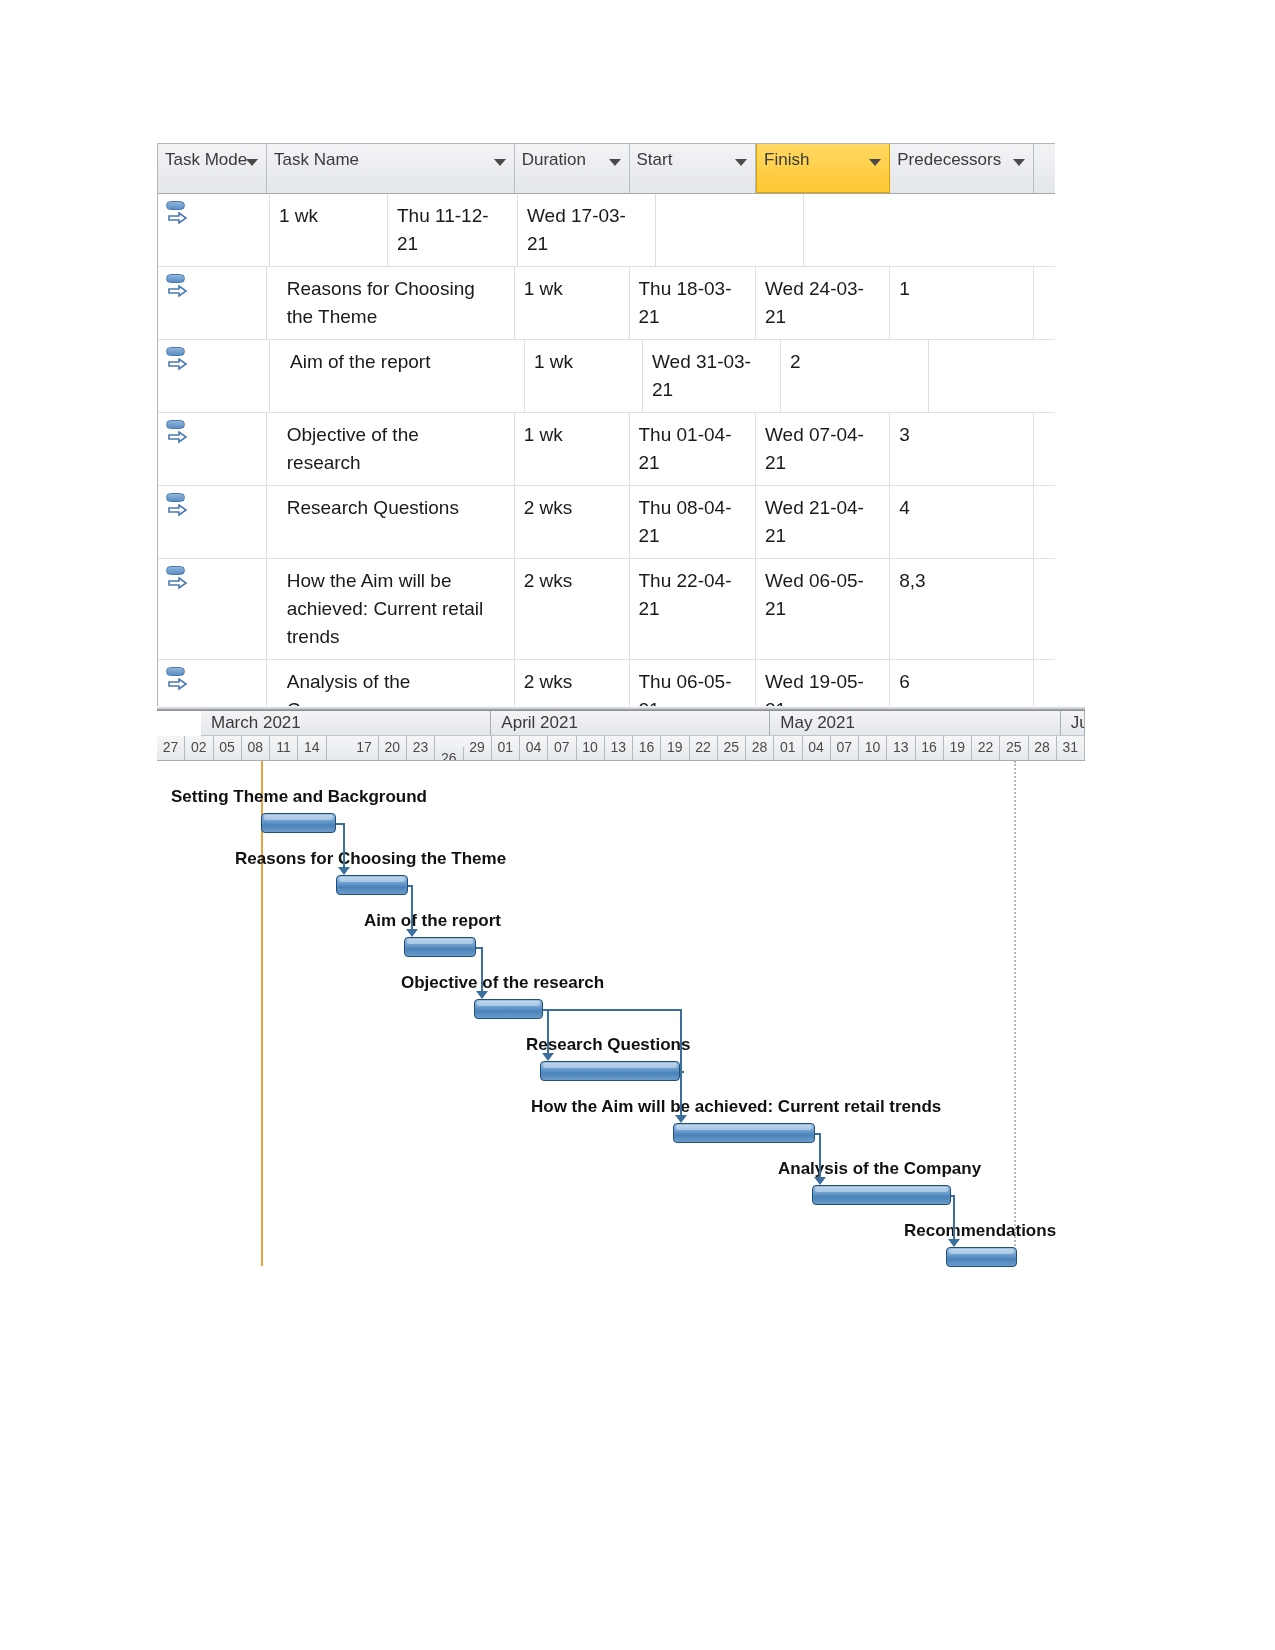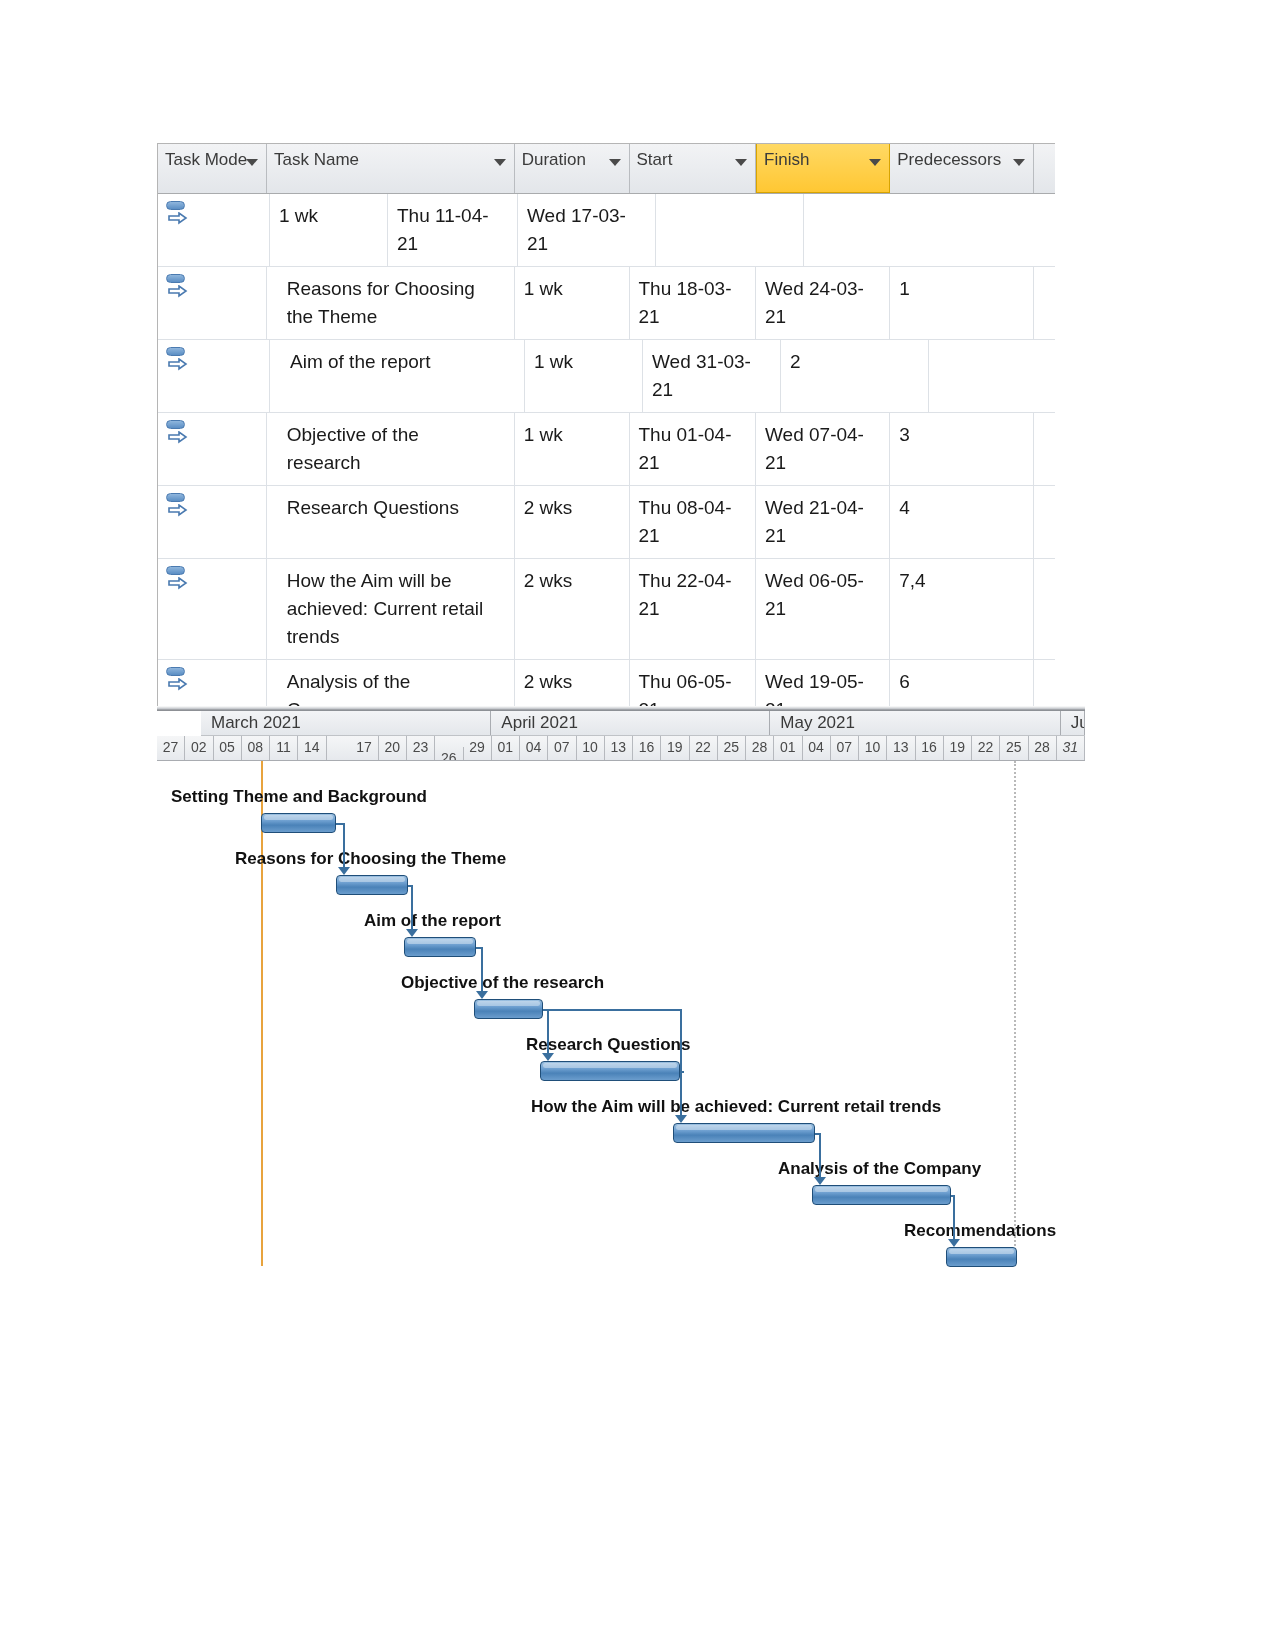--- a/index.html
+++ b/index.html
@@ -217,21 +217,21 @@
       <span class="filter-arrow"></span>
     </div>
     <div class="hdr-cell c-extra"></div>
   </div>
   <div id="table-body">
       <div class="grid-row body-row">
         <div class="body-cell c-mode"><div class="taskmode-icon"><span class="pill"></span><span class="arr"><svg width="20" height="13" viewBox="0 0 20 13">
                 <path d="M1 4 H11 V1 L18 6 L11 11 V8 H1 Z" fill="none" stroke="#4a7ab0" stroke-width="1.6"></path>
               </svg></span></div></div>
         <div class="body-cell c-dur">1 wk</div>
-        <div class="body-cell c-start">Thu 11-04-21</div>
+        <div class="body-cell c-start">Thu 11-12-21</div>
         <div class="body-cell c-finish">Wed 17-03-21</div>
         <div class="body-cell c-pred"></div>
         <div class="body-cell c-extra"></div>
       </div>
       <div class="grid-row body-row">
         <div class="body-cell c-mode"><div class="taskmode-icon"><span class="pill"></span><span class="arr"><svg width="20" height="13" viewBox="0 0 20 13">
                 <path d="M1 4 H11 V1 L18 6 L11 11 V8 H1 Z" fill="none" stroke="#4a7ab0" stroke-width="1.6"></path>
               </svg></span></div></div>
         <div class="body-cell c-name">Reasons for Choosing
 the Theme</div>
@@ -277,21 +277,21 @@
       <div class="grid-row body-row">
         <div class="body-cell c-mode"><div class="taskmode-icon"><span class="pill"></span><span class="arr"><svg width="20" height="13" viewBox="0 0 20 13">
                 <path d="M1 4 H11 V1 L18 6 L11 11 V8 H1 Z" fill="none" stroke="#4a7ab0" stroke-width="1.6"></path>
               </svg></span></div></div>
         <div class="body-cell c-name">How the Aim will be
 achieved: Current retail
 trends</div>
         <div class="body-cell c-dur">2 wks</div>
         <div class="body-cell c-start">Thu 22-04-21</div>
         <div class="body-cell c-finish">Wed 06-05-21</div>
-        <div class="body-cell c-pred">7,4</div>
+        <div class="body-cell c-pred">8,3</div>
         <div class="body-cell c-extra"></div>
       </div>
       <div class="grid-row body-row">
         <div class="body-cell c-mode"><div class="taskmode-icon"><span class="pill"></span><span class="arr"><svg width="20" height="13" viewBox="0 0 20 13">
                 <path d="M1 4 H11 V1 L18 6 L11 11 V8 H1 Z" fill="none" stroke="#4a7ab0" stroke-width="1.6"></path>
               </svg></span></div></div>
         <div class="body-cell c-name">Analysis of the
 Company</div>
         <div class="body-cell c-dur">2 wks</div>
         <div class="body-cell c-start">Thu 06-05-21</div>
@@ -355,21 +355,21 @@
       <div class="tl-day" style="width: 29px;">01</div>
       <div class="tl-day" style="width: 29px;">04</div>
       <div class="tl-day" style="width: 29px;">07</div>
       <div class="tl-day" style="width: 29px;">10</div>
       <div class="tl-day" style="width: 29px;">13</div>
       <div class="tl-day" style="width: 29px;">16</div>
       <div class="tl-day" style="width: 29px;">19</div>
       <div class="tl-day" style="width: 29px;">22</div>
       <div class="tl-day" style="width: 29px;">25</div>
       <div class="tl-day" style="width: 29px;">28</div>
-      <div class="tl-day" style="width: 29px; font-style: italic;">31</div>
+      <div class="tl-day" style="width: 29px;">31</div>
     </div>
   <div id="tl-chart">
       <div class="today-line" style="left: 104px; height: 505px;"></div>
       <div class="dotted-line" style="left: 857px; height: 505px;"></div>
       <div class="gbar-label" style="left: 14px; top: 26px;">Setting Theme and Background</div>
       <div class="gbar" style="left: 104px; top: 52px; width: 75px;"></div>
       <div class="gbar-label" style="left: 78px; top: 88px;">Reasons for Choosing the Theme</div>
       <div class="gbar" style="left: 179px; top: 114px; width: 72px;"></div>
       <div class="gbar-label" style="left: 207px; top: 150px;">Aim of the report</div>
       <div class="gbar" style="left: 247px; top: 176px; width: 72px;"></div>

